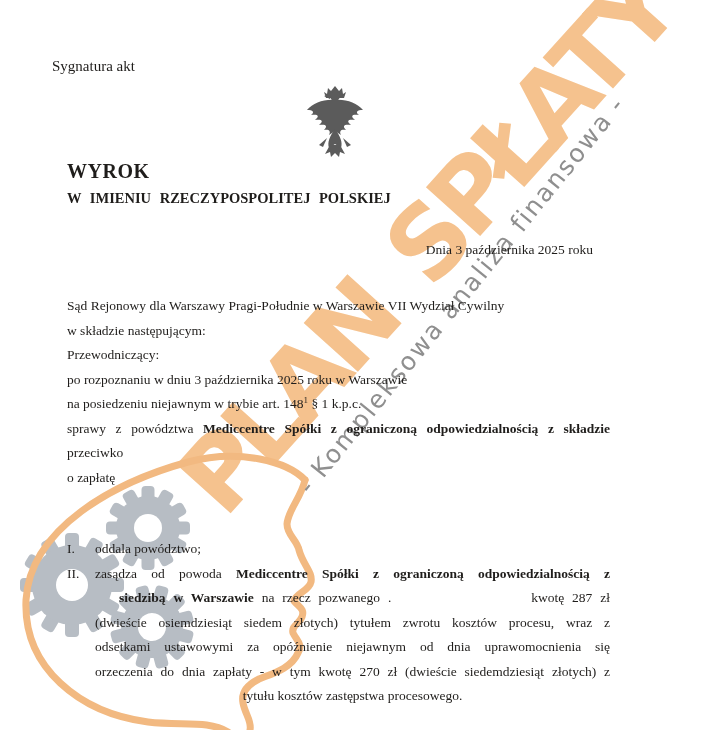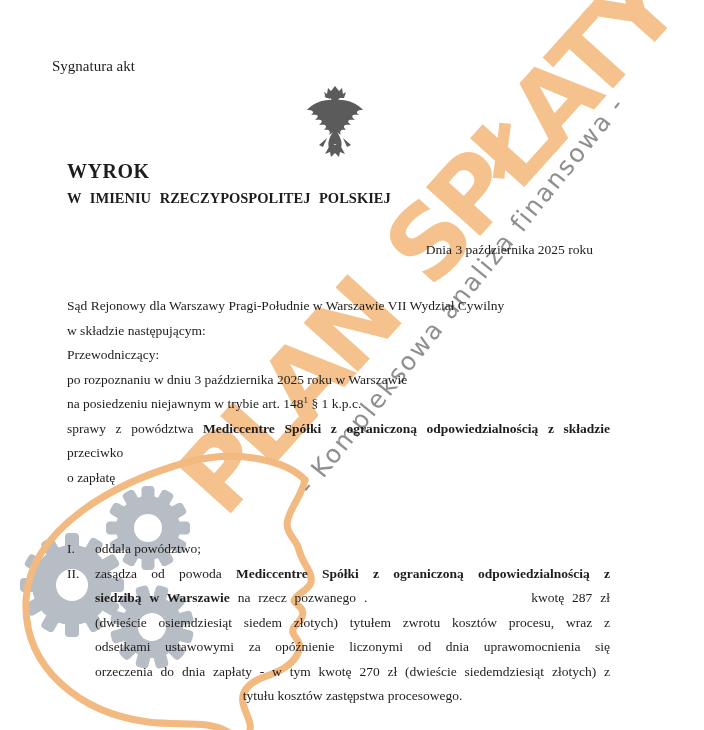--- a/index.html
+++ b/index.html
@@ -34,21 +34,21 @@
             font-weight:bold;font-size:14.5px;word-spacing:5px;}
   .dateline{left:67px;top:242px;width:526px;text-align:right;font-size:13.5px;}
   .court{left:67px;top:294px;width:543px;font-size:13.5px;line-height:24.55px;}
   .court div{white-space:nowrap;}
   .jline{text-align:justify;text-align-last:justify;}
   .ruling{left:67px;top:537px;width:543px;font-size:13.5px;line-height:24.55px;}
   .ruling-item{display:flex;}
   .ruling-num{width:28px;flex:none;}
   .ruling-body{flex:1;min-width:0;}
   .ruling-body .jline{white-space:nowrap;}
-  .gapline{display:flex;justify-content:space-between;white-space:nowrap;}
+  .gapline{display:flex;justify-content:space-between;white-space:nowrap;margin-left:24px;}
   .gapline .lseg,.gapline .rseg{word-spacing:4.5px;}
   .lastline{text-align:center;}
   sup{font-size:9px;vertical-align:super;line-height:0;}
   b{font-weight:bold;}
 </style>
 </head>
 <body>
 
 <div class="page">
 
@@ -158,21 +158,21 @@
       </div>
       <div class="ruling-item">
         <div class="ruling-num">II.</div>
         <div class="ruling-body">
           <div class="jline"><span>zasądza od powoda </span><b>Mediccentre Spółki z ograniczoną odpowiedzialnością z</b></div>
           <div class="gapline">
               <span class="lseg"><b>siedzibą w Warszawie</b><span> na rzecz pozwanego .</span></span>
               <span class="rseg">kwotę 287 zł</span>
             </div>
           <div class="jline">(dwieście osiemdziesiąt siedem złotych) tytułem zwrotu kosztów procesu, wraz z</div>
-          <div class="jline">odsetkami ustawowymi za opóźnienie liczonymi od dnia uprawomocnienia się</div>
+          <div class="jline">odsetkami ustawowymi za opóźnienie niejawnym od dnia uprawomocnienia się</div>
           <div class="jline">orzeczenia do dnia zapłaty - w tym kwotę 270 zł (dwieście siedemdziesiąt złotych) z</div>
           <div class="lastline">tytułu kosztów zastępstwa procesowego.</div>
         </div>
       </div>
     </div>
 
   </div>
 </div>
 
 </body></html>

